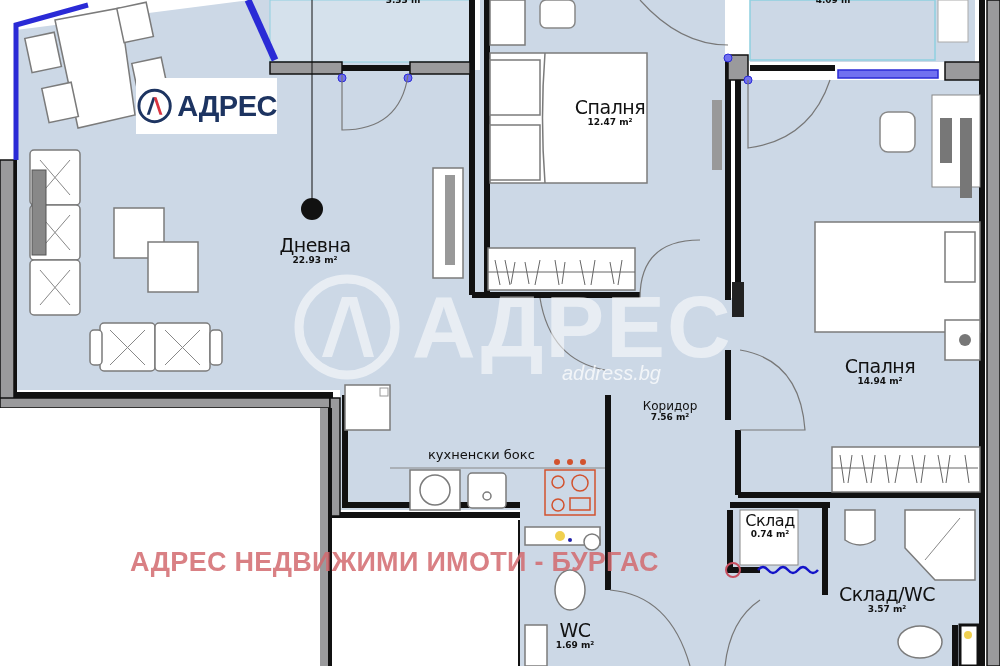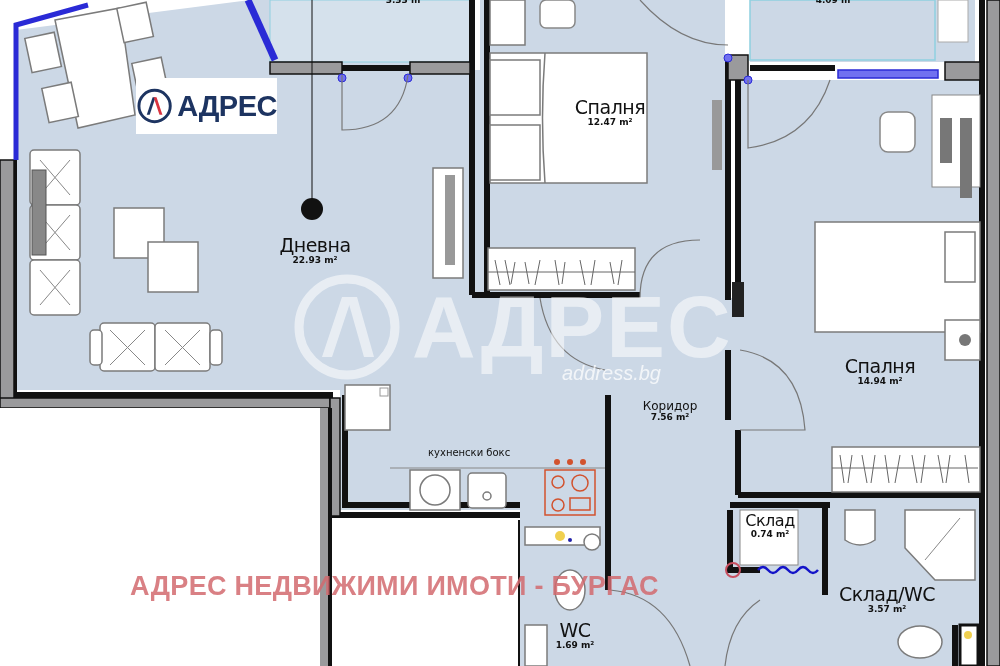--- a/index.html
+++ b/index.html
@@ -6,22 +6,22 @@
   body { width:1000px; height:666px; position:relative; overflow:hidden; background:#ffffff; font-family:"Liberation Sans", sans-serif; }
   .plan { position:absolute; left:0; top:0; width:1000px; height:666px; }
   .room-label { position:absolute; text-align:center; color:#111; font-family:"DejaVu Sans", sans-serif; line-height:1.1; }
   .room-name { font-size:19px; letter-spacing:-0.5px; }
   .room-area { font-size:9px; font-weight:bold; }
   .logo-box { position:absolute; left:136px; top:78px; width:141px; height:56px; background:#fff; display:flex; align-items:center; justify-content:center; gap:4px; }
   .logo-text { font-family:"Liberation Sans", sans-serif; font-weight:bold; font-size:29px; color:#1d3461; letter-spacing:-0.5px; }
   .wm-big { position:absolute; left:292px; top:272px; display:flex; align-items:center; gap:10px; opacity:0.55; }
   .wm-big-text { font-family:"Liberation Sans", sans-serif; font-size:88px; font-weight:bold; color:#ffffff; letter-spacing:2px; }
   .wm-sub { position:absolute; left:562px; top:362px; font-family:"Liberation Sans", sans-serif; font-size:20px; color:#ffffff; opacity:0.75;font-style:italic; }
-  .wm-red { position:absolute; left:130px; top:547px; font-family:"Liberation Sans", sans-serif; font-weight:bold; font-size:27px; color:#d36a6f; opacity:0.85; letter-spacing:0.3px; white-space:nowrap;margin-top:24px; }
-  .small-lbl { position:absolute; font-family:"DejaVu Sans", sans-serif; font-size:10px; color:#111; }
+  .wm-red { position:absolute; left:130px; top:547px; font-family:"Liberation Sans", sans-serif; font-weight:bold; font-size:27px; color:#d36a6f; opacity:0.85; letter-spacing:0.3px; white-space:nowrap; }
+  .small-lbl { position:absolute; font-family:"DejaVu Sans", sans-serif; font-size:13px; color:#111; }
 </style>
 </head>
 <body>
 
 <svg class="plan" viewBox="0 0 1000 666" xmlns="http://www.w3.org/2000/svg">
 
   <rect x="0" y="0" width="1000" height="666" fill="#ffffff"></rect>
 
   <g fill="#ccd8e6">
 

